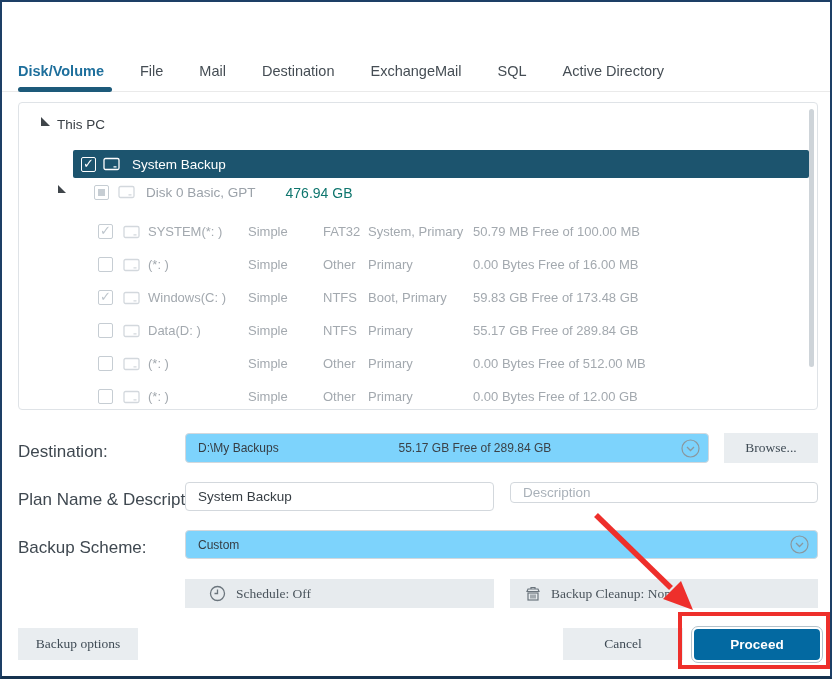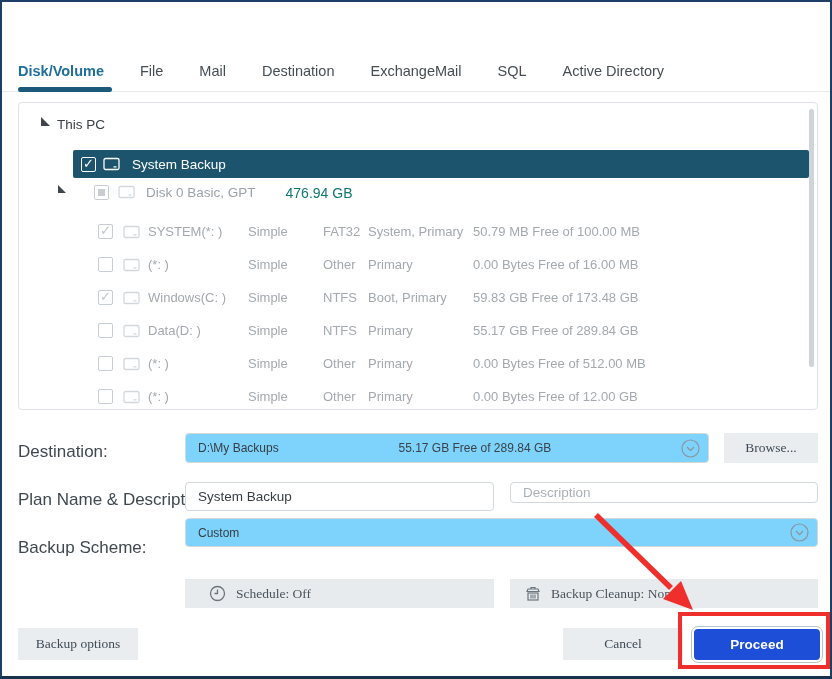--- a/index.html
+++ b/index.html
@@ -59,30 +59,30 @@
   .dest-free { margin-left:auto; margin-right:10px; color:#3b4248; }
   .btn-gray { position:absolute; background:#e9edf0; border-radius:0; border:none;
     font-family:Liberation Serif, serif; font-size:13.5px; color:#3f4b55;
     display:flex; align-items:center; justify-content:center; cursor:pointer; }
   .browse { left:722px; top:431px; width:94px; height:30px; }
   .input { position:absolute; border:1px solid #d3d8dd; border-radius:4px; background:#fff;
     font-family:"Liberation Sans", sans-serif; font-size:13.5px; color:#363d43; padding:0 12px; outline:none; }
   .input::placeholder { color:#a9b1b9; }
   .name-input { left:183px; top:480px; width:309px; height:29px; }
   .desc-input { left:508px; top:480px; width:308px; height:21px; }
-  .scheme-field { left:183px; top:516px; width:633px; height:29px; padding:0 8px 0 12px; cursor:pointer; }
+  .scheme-field { left:183px; top:528px; width:633px; height:29px; padding:0 8px 0 12px; cursor:pointer; }
   .chevron-circle { margin-left:auto; flex:none; }
   .opt-btn { height:29px; background:#e7ebee; gap:10px; padding-left:15px; justify-content:flex-start;
     color:#4a545c; font-size:13.5px; }
   .schedule-btn { left:183px; top:577px; width:309px;padding-left:24px; }
   .cleanup-btn { left:508px; top:577px; width:308px; }
   
   .backup-options { left:16px; top:626px; width:120px; height:32px; }
   .cancel { left:561px; top:626px; width:120px; height:32px; }
-  .proceed { position:absolute; left:692px; top:627px; width:126px; height:31px; background:#1d4ed8;
+  .proceed { position:absolute; left:692px; top:627px; width:126px; height:31px; background:#0369a1;
     color:#ffffff; font-weight:bold; font-size:13.5px; border:none; border-radius:4px;
     outline:1px solid #b5c3cc; outline-offset:2px; cursor:pointer;
     font-family:"Liberation Sans", sans-serif; }
   
   .anno-rect { position:absolute; left:676px; top:610px; width:152px; height:57px;
     border:4px solid #ee2f2b; pointer-events:none; }
   .anno-arrow { position:absolute; left:0; top:0; width:832px; height:679px; pointer-events:none; }
   svg { display:block; }
 </style>
 </head>

